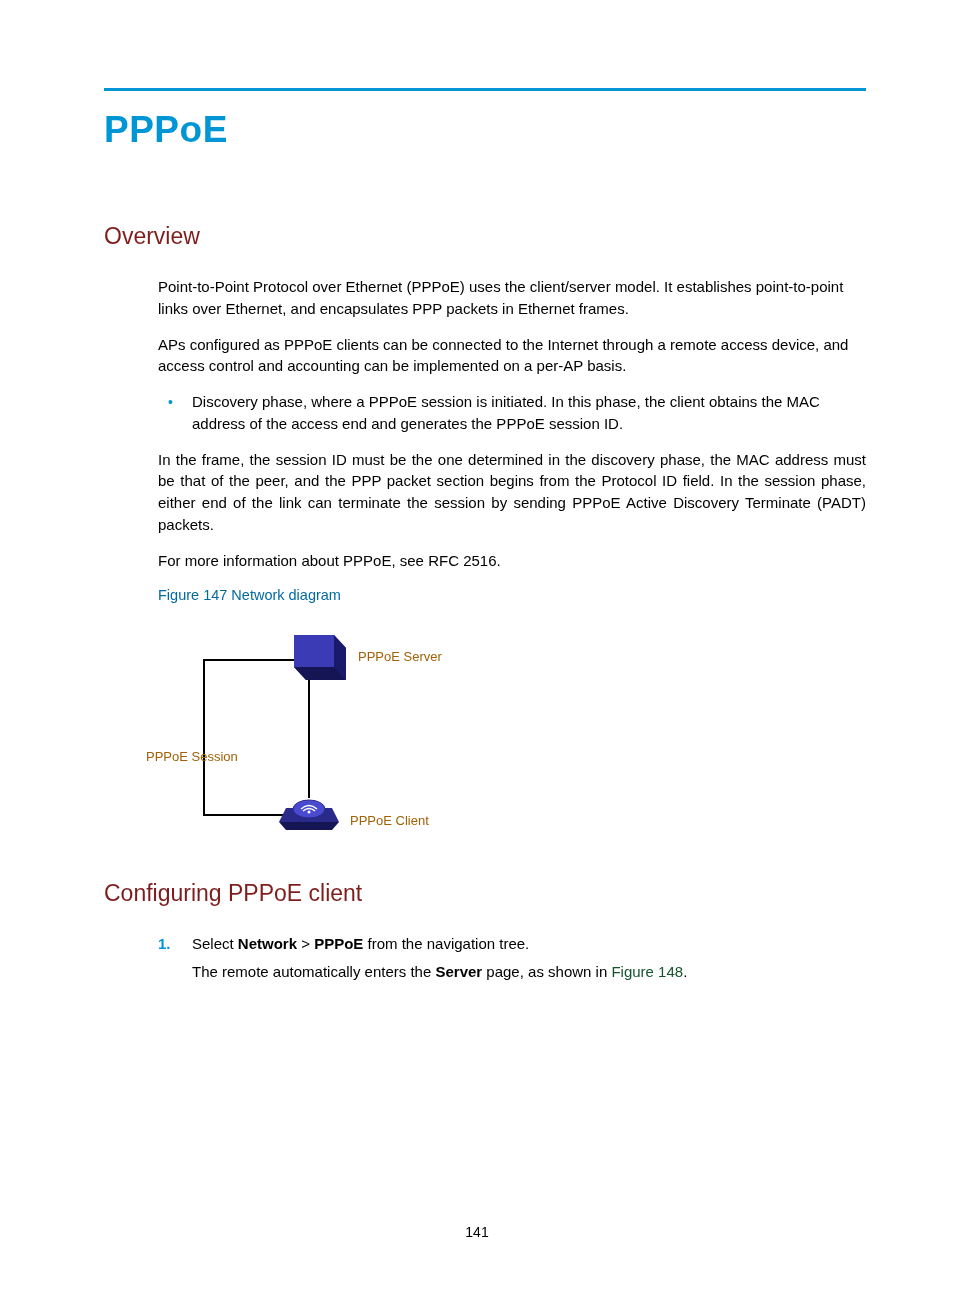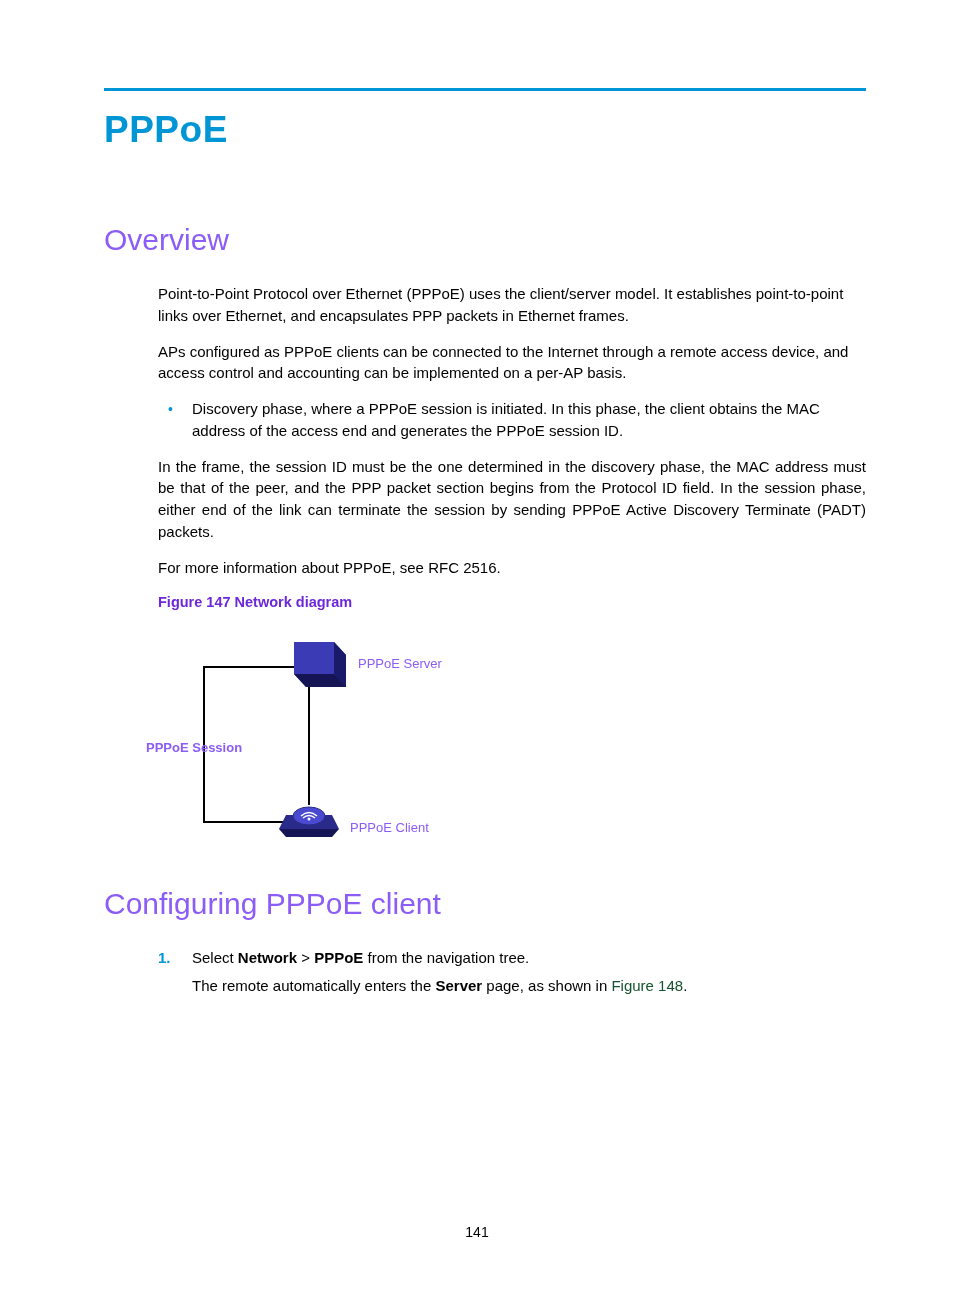--- a/index.html
+++ b/index.html
@@ -19,22 +19,22 @@
     margin-bottom: 18px;
   }
   h1.title {
     color: #0096d6;
     font-size: 37px;
     font-weight: bold;
     margin-bottom: 72px;
     letter-spacing: 0.5px;
   }
   h2.section {
-    color: #8b5cf6;
-    font-size: 30px;
+    color: #7f1d1d;
+    font-size: 23px;
     font-weight: normal;
     margin-bottom: 26px;
   }
   .body-block {
     margin-left: 54px;
     font-size: 15px;
     line-height: 1.45;
   }
   .body-block p { margin-bottom: 14px; }
   ul.bullets {
@@ -48,37 +48,37 @@
   }
   ul.bullets li::before {
     content: "•";
     position: absolute;
     left: 10px;
     top: 1px;
     color: #0096d6;
     font-size: 14px;
   }
   .figure-caption {
-    color: #6d28d9;
-    font-weight: bold;
+    color: #0369a1;
+    font-weight: normal;
     font-size: 14.5px;
     margin-bottom: 12px;
   }
   .diagram {
     position: relative;
     width: 320px;
     height: 220px;
     margin-bottom: 40px;
     margin-left: 6px;
   }
   .diagram svg { position: absolute; left: 0; top: 0; }
   .dlabel {
     position: absolute;
     font-size: 13px;
-    color: #8b5cf6;
+    color: #a16207;
     white-space: nowrap;
   }
   ol.steps {
     list-style: none;
     counter-reset: step;
     margin-left: 54px;
     font-size: 15px;
     line-height: 1.45;
   }
   ol.steps li {
@@ -139,21 +139,21 @@
         <g>
           <polygon points="122,188 168,188 175,202 115,202" fill="#2a2a8a"></polygon>
           <polygon points="115,202 175,202 168,210 122,210" fill="#151555"></polygon>
           <ellipse cx="145" cy="189" rx="16" ry="9" fill="#4a4ad0" stroke="#2a2a8a" stroke-width="1"></ellipse>
           <path d="M 137 189 Q 145 182 153 189" stroke="#fff" stroke-width="1.5" fill="none"></path>
           <path d="M 139 191 Q 145 186 151 191" stroke="#fff" stroke-width="1.5" fill="none"></path>
           <circle cx="145" cy="192" r="1.5" fill="#fff"></circle>
         </g>
       </svg>
       <span class="dlabel" style="left:194px; top:28px;">PPPoE Server</span>
-      <span class="dlabel" style="left:-18px; top:112px;font-weight:bold;">PPPoE Session</span>
+      <span class="dlabel" style="left:-18px; top:128px;">PPPoE Session</span>
       <span class="dlabel" style="left:186px; top:192px;">PPPoE Client</span>
     </div>
   </div>
 
   <h2 class="section">Configuring PPPoE client</h2>
   <ol class="steps">
     <li>
       <span class="num">1.</span>
       <span><span>Select </span><b>Network</b><span> &gt; </span><b>PPPoE</b><span> from the navigation tree.</span></span>
       <div style="margin-top:6px;"><span>The remote automatically enters the </span><b>Server</b><span> page, as shown in </span><span class="link">Figure 148</span><span>.</span></div>

